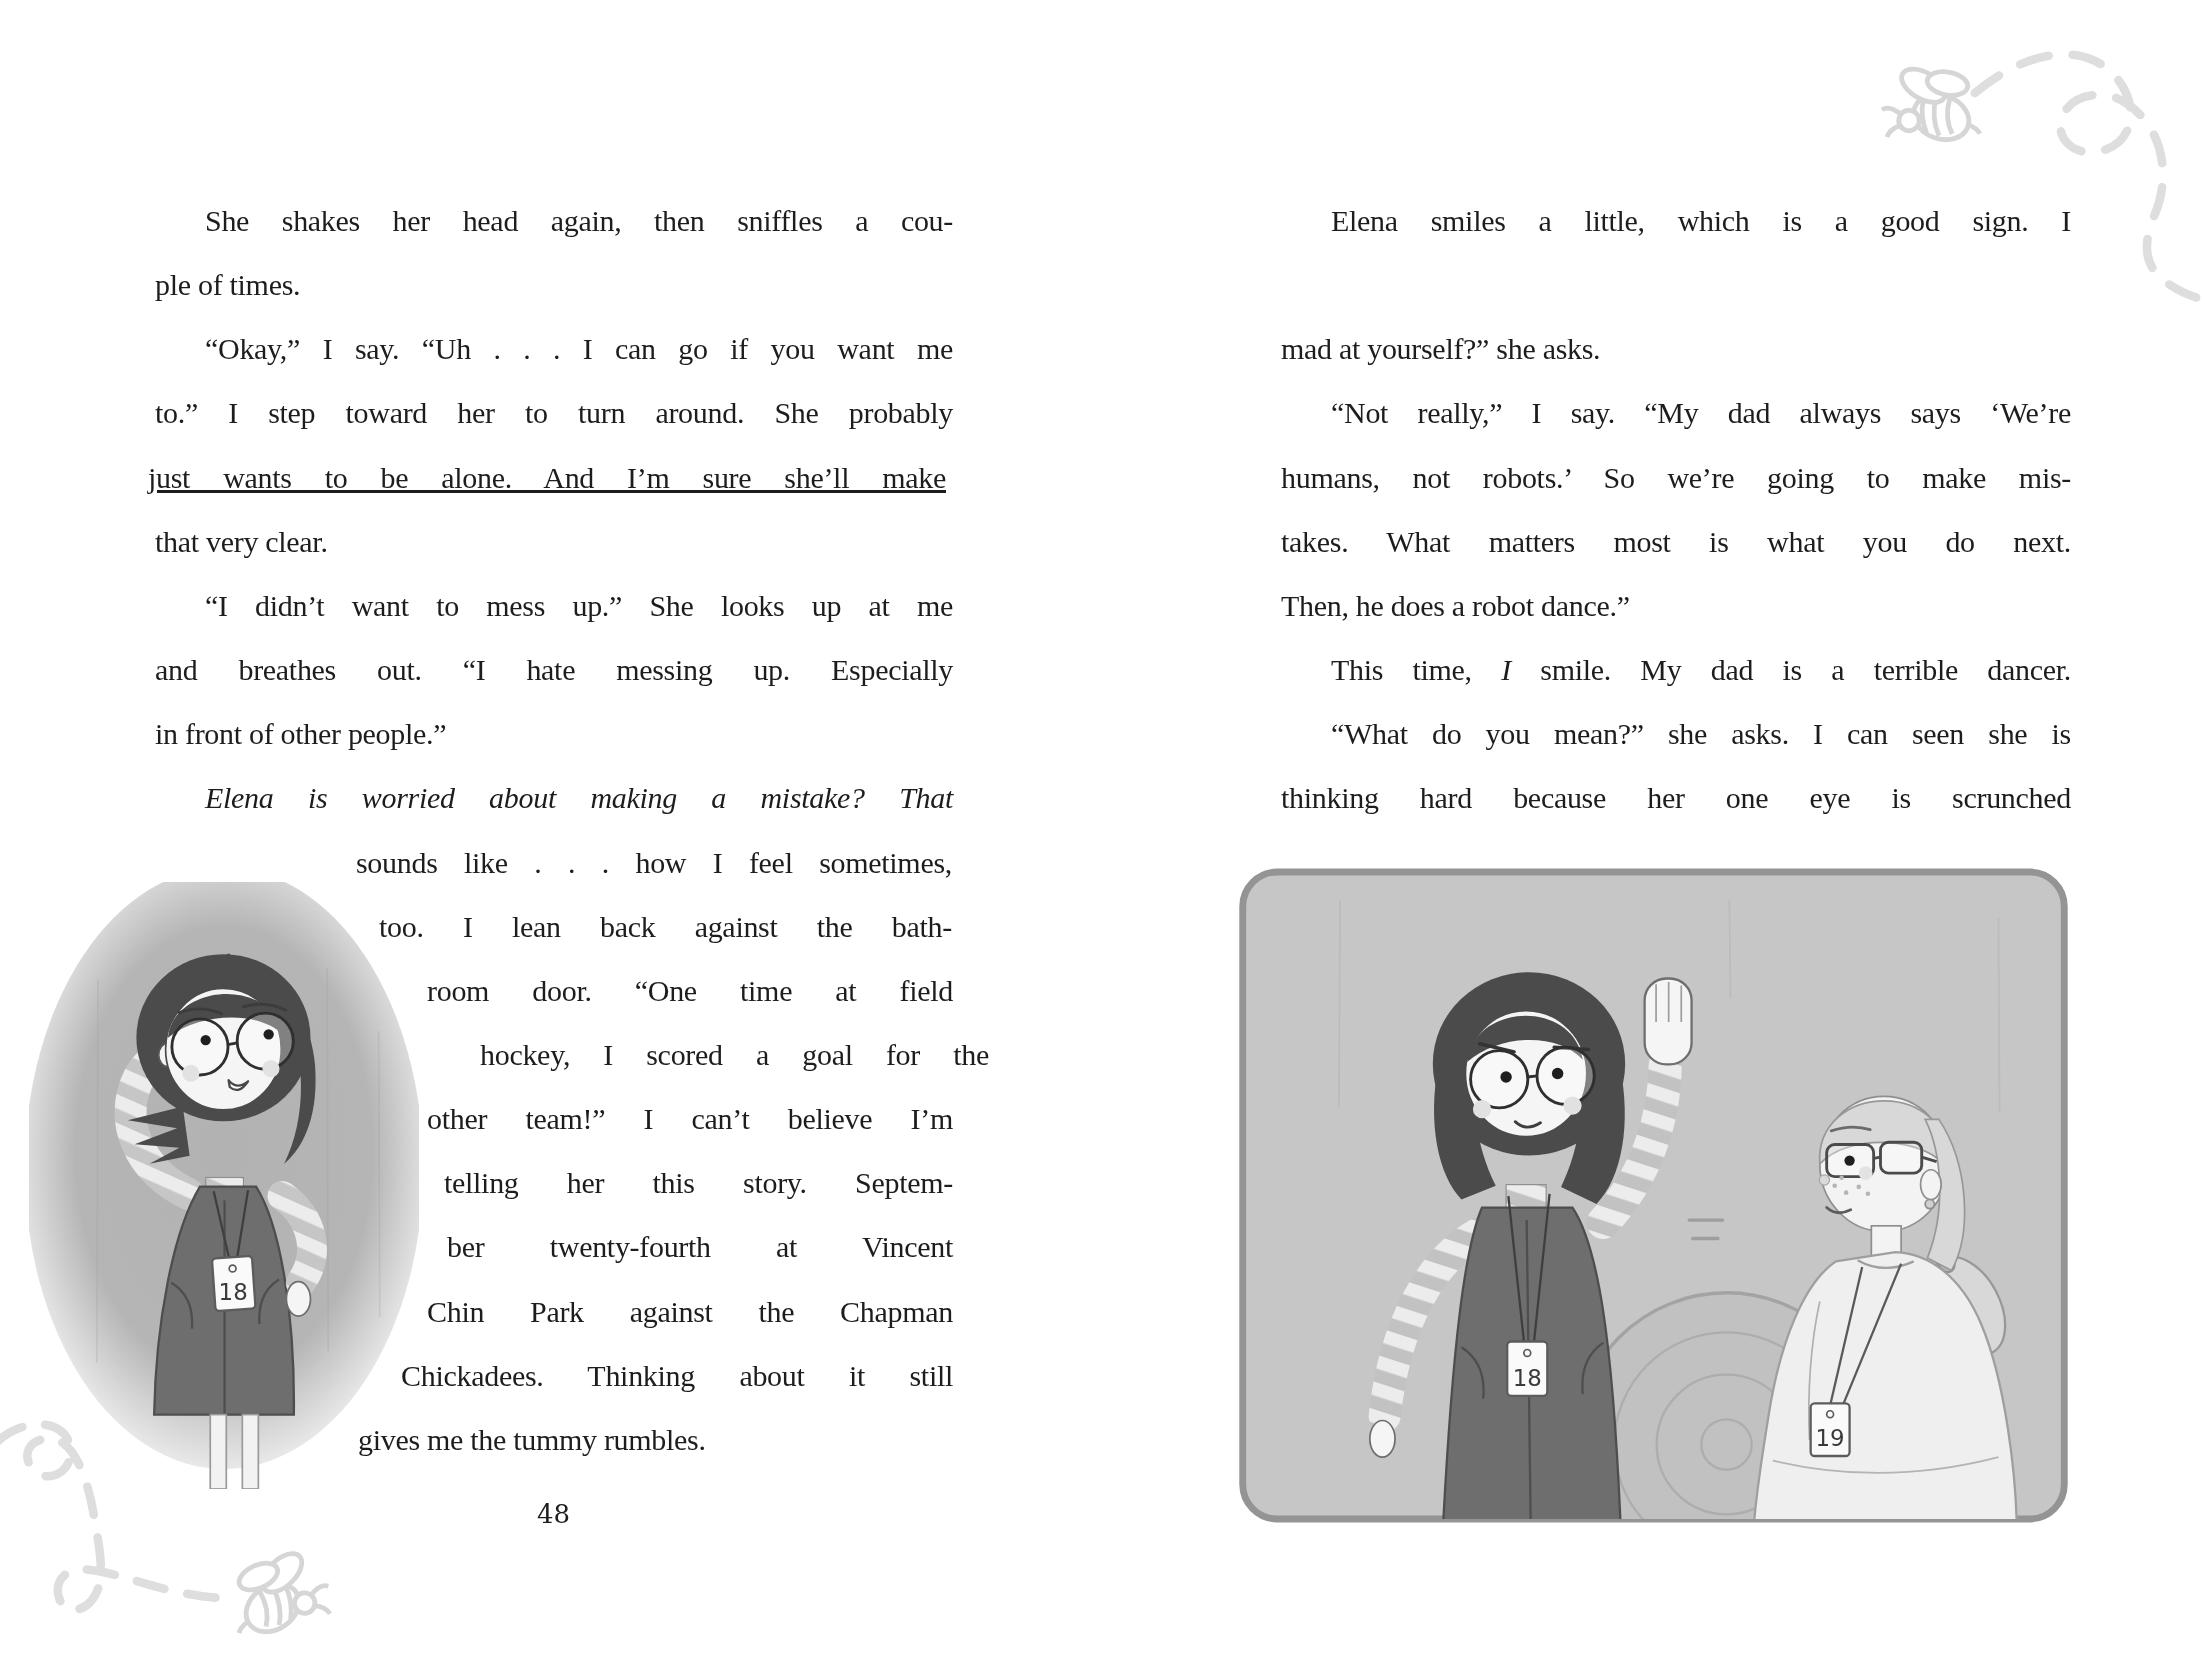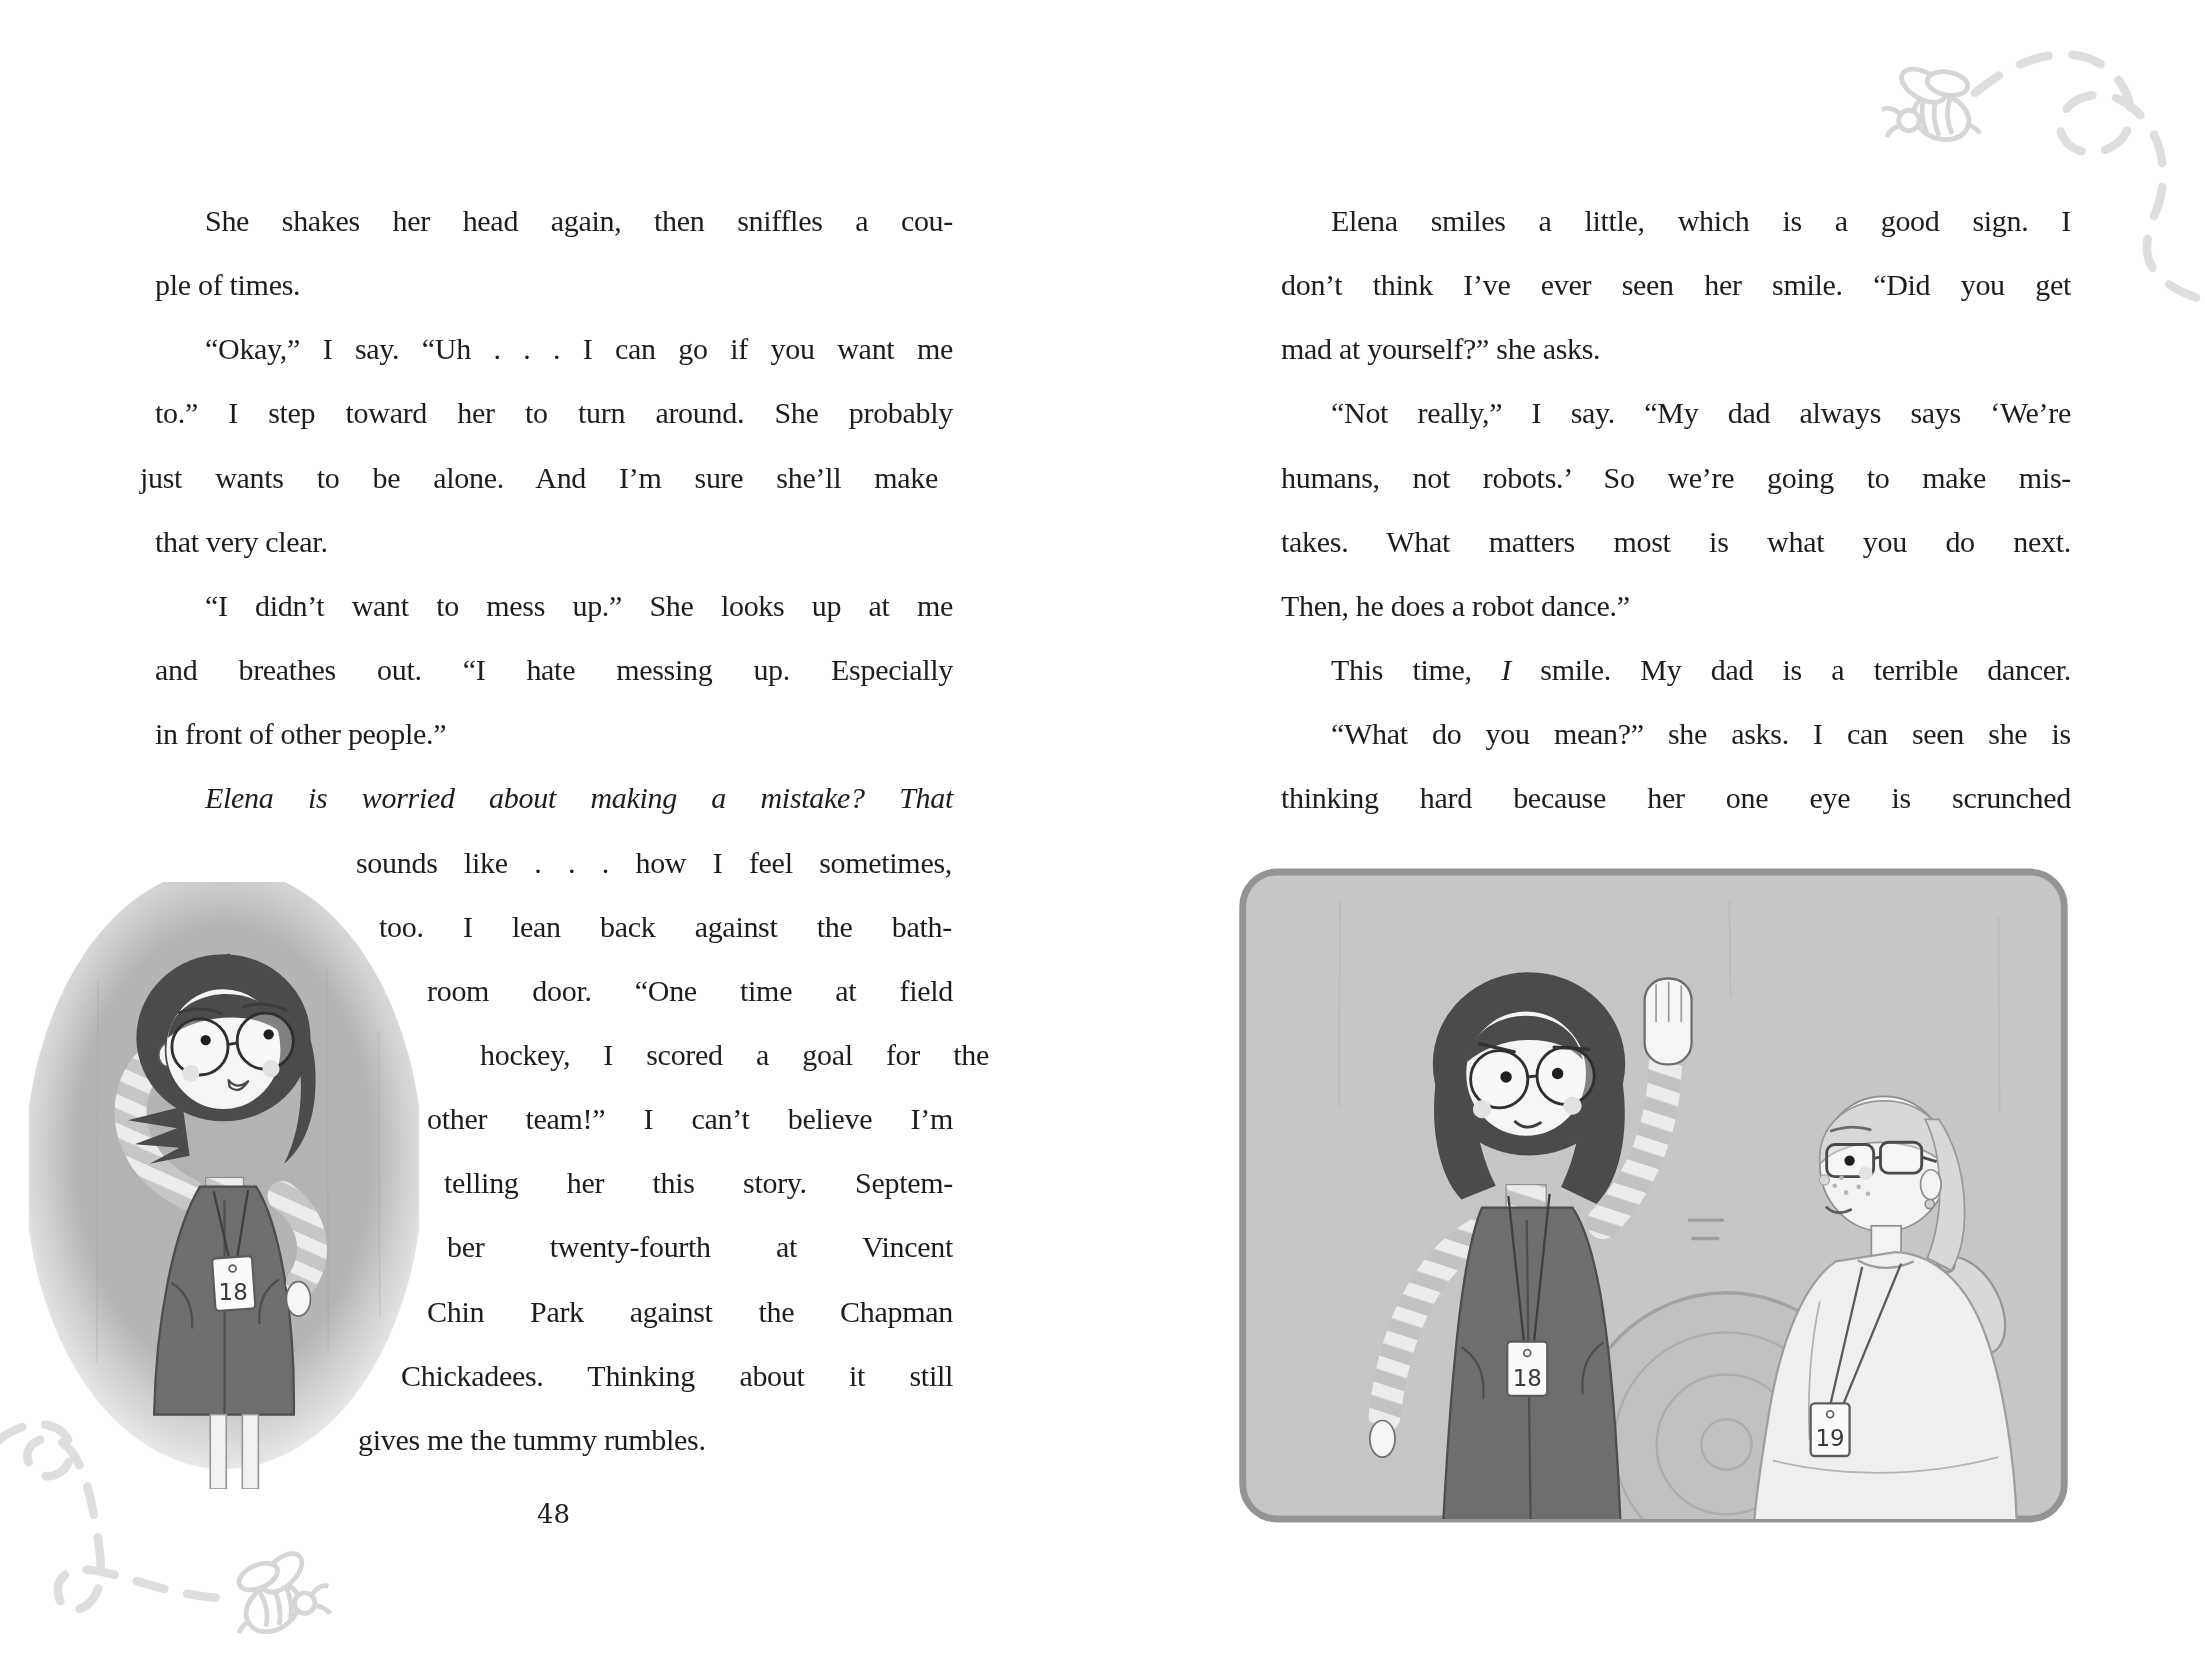--- a/index.html
+++ b/index.html
@@ -231,42 +231,41 @@
     </g>
   </g>
 </svg>
 </div>
 
 <div class="layer">
   <div class="ln j ind" style="top:189px;left:155px;width:798px;">She shakes her head again, then sniffles a cou-</div>
   <div class="ln end" style="top:253px;left:155px;width:798px;">ple of times.</div>
   <div class="ln j ind" style="top:317px;left:155px;width:798px;">“Okay,” I say. “Uh . . . I can go if you want me</div>
   <div class="ln j" style="top:381px;left:155px;width:798px;">to.” I step toward her to turn around. She probably</div>
-  <div class="ln j" style="top:446px;left:140px;width:798px;">just wants to be alone. And I’m sure she’ll make</div>
+  <div class="ln j" style="top:446px;left:148px;width:798px;text-decoration:underline;">just wants to be alone. And I’m sure she’ll make</div>
   <div class="ln end" style="top:510px;left:155px;width:798px;">that very clear.</div>
   <div class="ln j ind" style="top:574px;left:155px;width:798px;">“I didn’t want to mess up.” She looks up at me</div>
   <div class="ln j" style="top:638px;left:155px;width:798px;">and breathes out. “I hate messing up. Especially</div>
   <div class="ln end" style="top:702px;left:155px;width:798px;">in front of other people.”</div>
   <div class="ln j ind" style="top:766px;left:155px;width:798px;font-style:italic;">Elena is worried about making a mistake? That</div>
   <div class="ln j" style="top:831px;left:356px;width:596px;">sounds like . . . how I feel sometimes,</div>
   <div class="ln j" style="top:895px;left:379px;width:573px;">too. I lean back against the bath-</div>
   <div class="ln j" style="top:959px;left:427px;width:526px;">room door. “One time at field</div>
   <div class="ln j" style="top:1023px;left:444px;width:509px;margin-left:36px;">hockey, I scored a goal for the</div>
   <div class="ln j" style="top:1087px;left:427px;width:526px;">other team!” I can’t believe I’m</div>
   <div class="ln j" style="top:1151px;left:444px;width:509px;">telling her this story. Septem-</div>
   <div class="ln j" style="top:1215px;left:447px;width:506px;">ber twenty-fourth at Vincent</div>
   <div class="ln j" style="top:1280px;left:427px;width:526px;">Chin Park against the Chapman</div>
   <div class="ln j" style="top:1344px;left:401px;width:552px;">Chickadees. Thinking about it still</div>
   <div class="ln end" style="top:1408px;left:358px;width:595px;">gives me the tummy rumbles.</div>
   <div class="pgnum" style="left:496px;top:1488px;line-height:52px;">48</div>
 </div>
 
 <div class="layer">
   <div class="ln j ind" style="top:189px;left:1281px;width:790px;">Elena smiles a little, which is a good sign. I</div>
-  <div class="ln j" style="top:253px;left:1281px;width:790px;">don’t think I’ve ever seen her smile. “Did you get</div>
   <div class="ln end" style="top:317px;left:1281px;width:790px;">mad at yourself?” she asks.</div>
   <div class="ln j ind" style="top:381px;left:1281px;width:790px;">“Not really,” I say. “My dad always says ‘We’re</div>
   <div class="ln j" style="top:446px;left:1281px;width:790px;">humans, not robots.’ So we’re going to make mis-</div>
   <div class="ln j" style="top:510px;left:1281px;width:790px;">takes. What matters most is what you do next.</div>
   <div class="ln end" style="top:574px;left:1281px;width:790px;">Then, he does a robot dance.”</div>
   <div class="ln j ind" style="top:638px;left:1281px;width:790px;"><span>This time, </span><span style="font-style: italic;">I</span><span> smile. My dad is a terrible dancer.</span></div>
   <div class="ln j ind" style="top:702px;left:1281px;width:790px;">“What do you mean?” she asks. I can seen she is</div>
   <div class="ln j" style="top:766px;left:1281px;width:790px;">thinking hard because her one eye is scrunched</div>
 </div>
 

